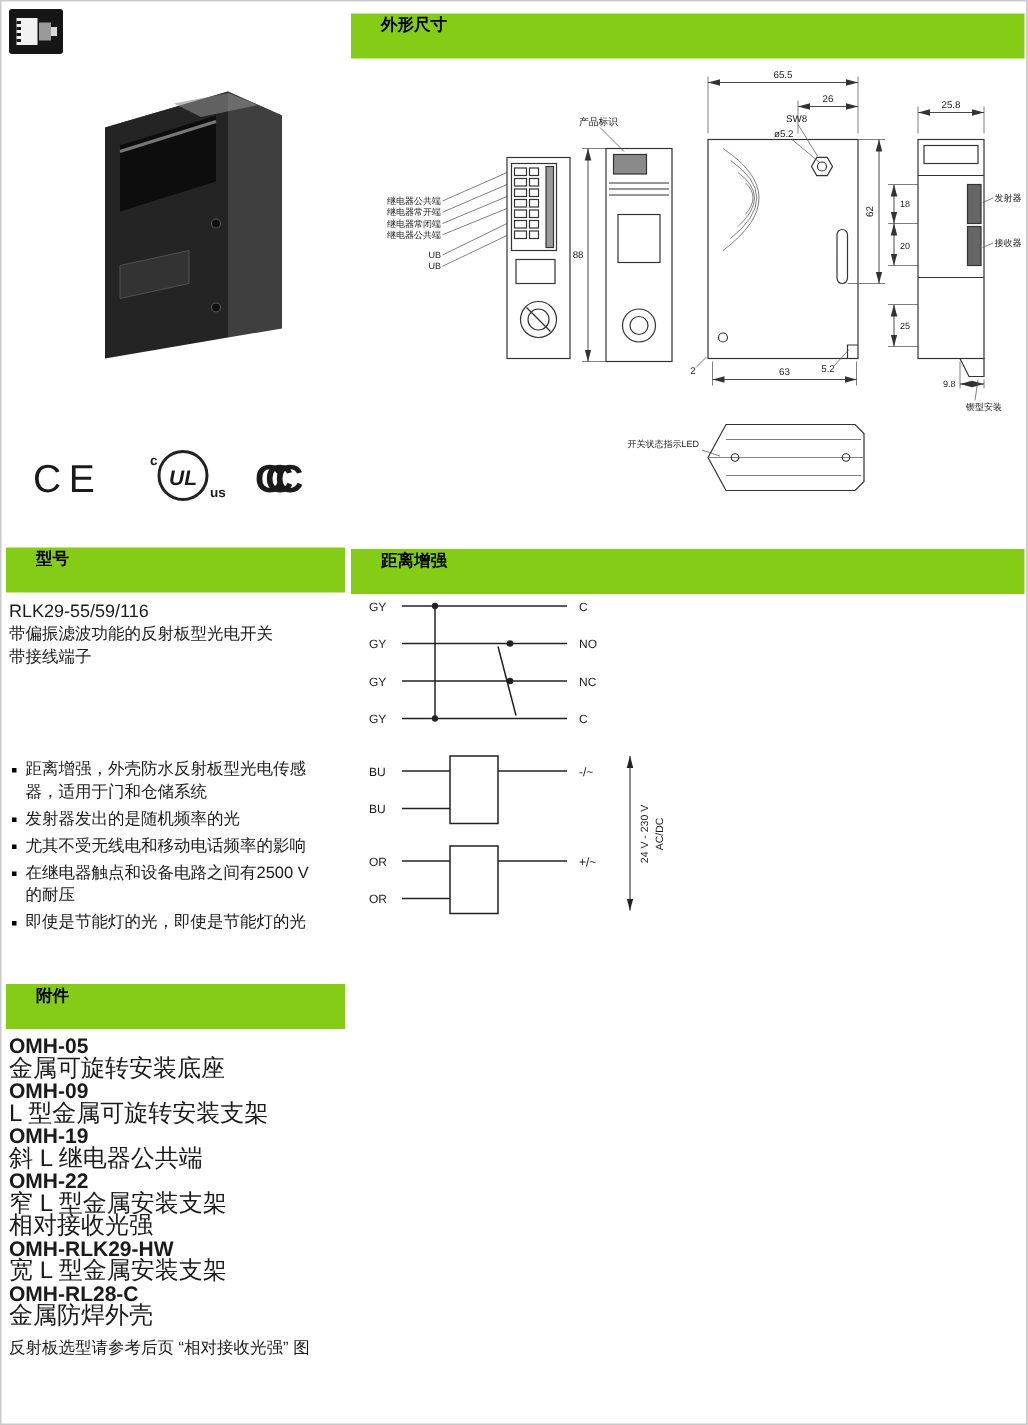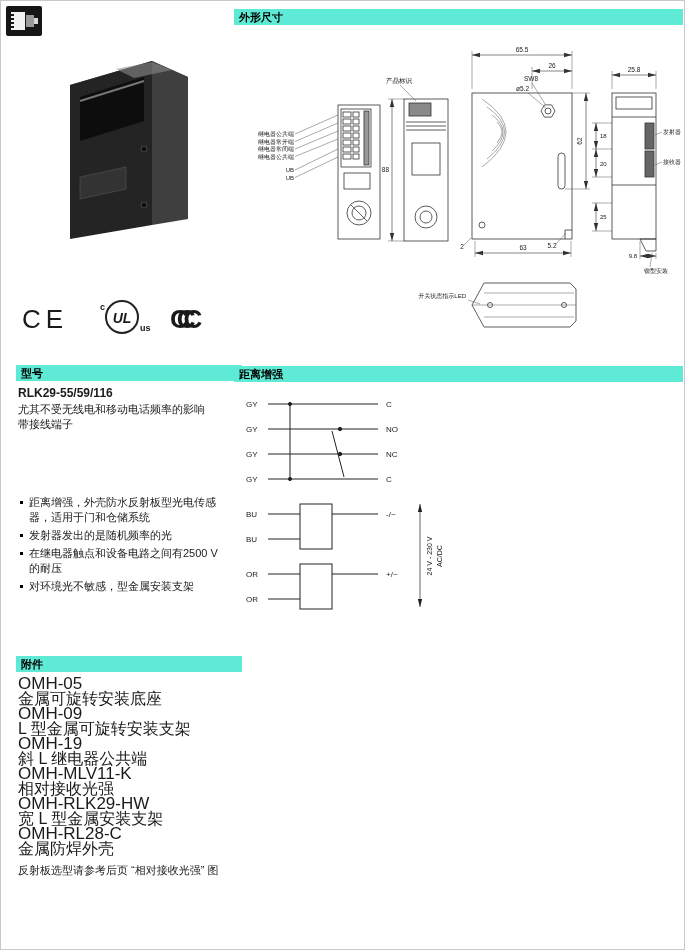--- a/index.html
+++ b/index.html
@@ -4,34 +4,34 @@
 <style>
   *{margin:0;padding:0;box-sizing:border-box}
   html,body{background:#b5b5b5}
   body{font-family:"Liberation Sans","DejaVu Sans",sans-serif;color:#1a1a1a}
   .page{position:relative;width:685px;height:950px;margin:0 auto;background:#fff;
         border:1px solid #c9c9c9;overflow:hidden}
   
   .left-col{position:absolute;left:3px;top:0;width:226px;height:950px}
   .right-col{position:absolute;left:233px;top:0;width:449px;height:950px}
   
-  .hdr{height:16px;background:#5eead4;font-size:11px;font-weight:bold;
-       line-height:16px;padding-left:5px;color:#000}
+  .hdr{height:30px;background:#84cc16;font-size:11px;font-weight:bold;
+       line-height:16px;padding-left:20px;color:#000}
   .right-col .hdr{position:absolute;left:0;width:449px}
-  .sec{position:absolute;left:12px;width:226px}
-  
-  .model-name{font-size:12px;font-weight:bold;margin:5px 0 2px 2px}
+  .sec{position:absolute;left:0;width:226px}
+  
+  .model-name{font-size:12px;font-weight:normal;margin:5px 0 2px 2px}
   .desc{font-size:11px;line-height:15px;margin-left:2px}
   
-  .features{list-style:none;margin:9px 0 0 2px;width:200px}
+  .features{list-style:none;margin:20px 0 0 2px;width:200px}
   .features li{position:relative;padding-left:11px;font-size:11px;line-height:15px;margin-bottom:3px}
   .dot{position:absolute;left:2px;top:6px;width:3px;height:3px;background:#000}
   
   .acc{margin-top:4px}
-  .acc-name{font-size:17px;font-weight:normal;line-height:15px;margin:0 0 0 2px}
+  .acc-name{font-size:14px;font-weight:bold;line-height:15px;margin:0 0 0 2px}
   .acc-desc{font-size:16px;line-height:15px;margin-left:2px}
   .acc-note{font-size:11px;line-height:15px;margin:7px 0 0 2px;width:214px}
   
   .corner-icon{position:absolute;left:2px;top:5px}
   .photo{position:absolute;left:52px;top:26px}
   .logos{position:absolute;left:14px;top:296px}
   
   .dwg{position:absolute;left:0;top:26px}
   .elec{position:absolute;left:0;top:385px}
   svg text{fill:#1a1a1a;font-family:"Liberation Sans","DejaVu Sans",sans-serif}
@@ -83,50 +83,54 @@
         <text x="104" y="26" text-anchor="middle" font-size="14" font-style="italic" font-weight="bold" fill="#222">UL</text>
         <text x="82" y="13" font-size="9" font-weight="bold" fill="#222">c</text>
         <text x="122" y="34" font-size="9" font-weight="bold" fill="#222">us</text>
       </g>
       <text x="152" y="31" font-size="26" font-weight="bold" letter-spacing="-12" fill="#1a1a1a" stroke="#fff" stroke-width="0.9" paint-order="stroke">CCC</text>
     </svg>
 
     <div class="sec" style="top:364px">
       <div class="hdr">型号</div>
       <div class="model-name">RLK29-55/59/116</div>
-      <div class="desc">尤其不受无线电和移动电话频率的影响</div>
+      <div class="desc">带偏振滤波功能的反射板型光电开关</div>
       <div class="desc">带接线端子</div>
     </div>
 
     <div class="sec" style="top:485px">
       <ul class="features">
         <li><span class="dot"></span><span>距离增强，外壳防水反射板型光电传感器，适用于门和仓储系统</span></li>
         <li><span class="dot"></span><span>发射器发出的是随机频率的光</span></li>
+        <li><span class="dot"></span><span>尤其不受无线电和移动电话频率的影响</span></li>
         <li><span class="dot"></span><span>在继电器触点和设备电路之间有2500 V 的耐压</span></li>
-        <li><span class="dot"></span><span>对环境光不敏感，型金属安装支架</span></li>
+        <li><span class="dot"></span><span>即使是节能灯的光，即使是节能灯的光</span></li>
       </ul>
     </div>
 
     <div class="sec" style="top:655px">
       <div class="hdr">附件</div>
       <div class="acc">
         <div>
           <div class="acc-name">OMH-05</div>
           <div class="acc-desc">金属可旋转安装底座</div>
         </div>
         <div>
           <div class="acc-name">OMH-09</div>
           <div class="acc-desc">L 型金属可旋转安装支架</div>
         </div>
         <div>
           <div class="acc-name">OMH-19</div>
           <div class="acc-desc">斜 L 继电器公共端</div>
         </div>
         <div>
-          <div class="acc-name">OMH-MLV11-K</div>
+          <div class="acc-name">OMH-22</div>
+          <div class="acc-desc">窄 L 型金属安装支架</div>
+        </div>
+        <div>
           <div class="acc-desc">相对接收光强</div>
         </div>
         <div>
           <div class="acc-name">OMH-RLK29-HW</div>
           <div class="acc-desc">宽 L 型金属安装支架</div>
         </div>
         <div>
           <div class="acc-name">OMH-RL28-C</div>
           <div class="acc-desc">金属防焊外壳</div>
         </div>

